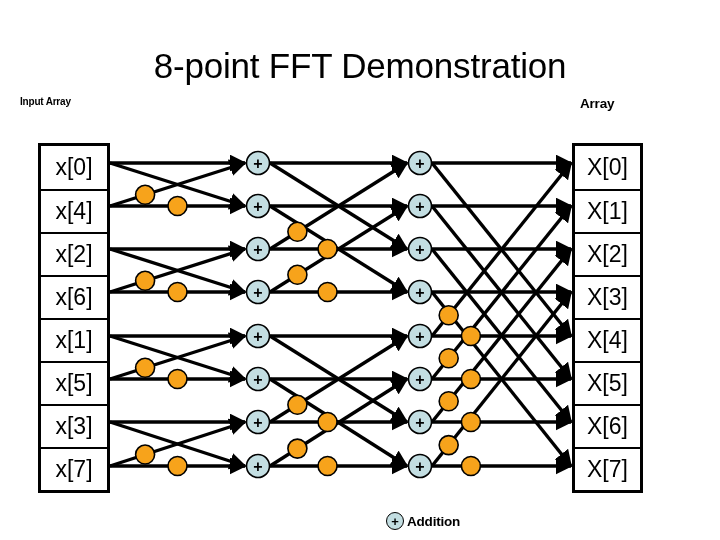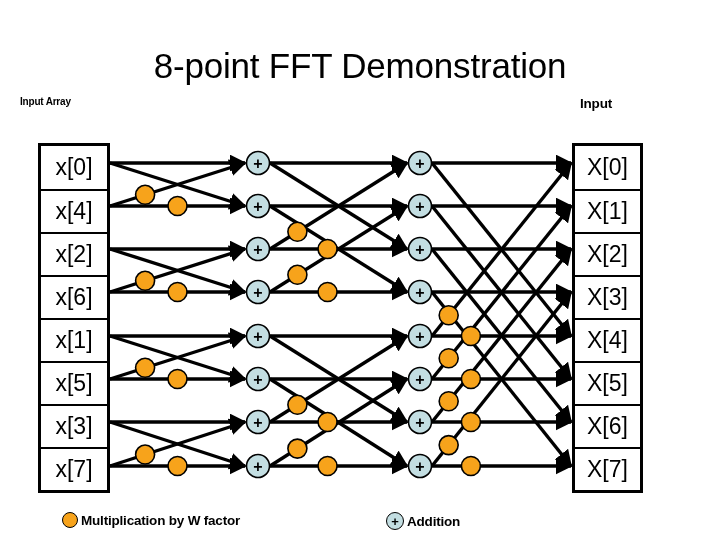--- a/index.html
+++ b/index.html
@@ -104,21 +104,21 @@
   }
 </style>
 </head>
 <body>
 
 <div id="stage">
 
   <div class="title">8-point FFT Demonstration</div>
 
   <div class="hdr-in">Input Array</div>
-  <div class="hdr-out">Input</div>
+  <div class="hdr-out">Array</div>
 
   <svg class="diagram" viewBox="0 0 720 540">
     <defs>
       <marker id="arrow" viewBox="0 0 10 10" refX="9" refY="5" markerWidth="5" markerHeight="5" orient="auto-start-reverse">
         <path d="M 0 0 L 10 5 L 0 10 z" fill="#000"></path>
       </marker>
     </defs>
     <g id="edges">
         <line x1="110" y1="163" x2="245" y2="163" stroke="#000" stroke-width="3.4" marker-end="url(#arrow)"></line>
         <line x1="110" y1="206" x2="245" y2="163" stroke="#000" stroke-width="3.4" marker-end="url(#arrow)"></line>
@@ -250,23 +250,19 @@
         <div class="box-text" style="height: 43px; display: flex; align-items: center; justify-content: center; box-sizing: border-box; border-top: 2.5px solid rgb(0, 0, 0);">X[2]</div>
         <div class="box-text" style="height: 43px; display: flex; align-items: center; justify-content: center; box-sizing: border-box; border-top: 2.5px solid rgb(0, 0, 0);">X[3]</div>
         <div class="box-text" style="height: 43px; display: flex; align-items: center; justify-content: center; box-sizing: border-box; border-top: 2.5px solid rgb(0, 0, 0);">X[4]</div>
         <div class="box-text" style="height: 43px; display: flex; align-items: center; justify-content: center; box-sizing: border-box; border-top: 2.5px solid rgb(0, 0, 0);">X[5]</div>
         <div class="box-text" style="height: 43px; display: flex; align-items: center; justify-content: center; box-sizing: border-box; border-top: 2.5px solid rgb(0, 0, 0);">X[6]</div>
         <div class="box-text" style="height: 43px; display: flex; align-items: center; justify-content: center; box-sizing: border-box; border-top: 2.5px solid rgb(0, 0, 0);">X[7]</div>
       </div>
     </div>
 
   <div class="legend">
-    <div class="legend-item legend-mult">
-      <span class="lg-dot"></span>
-      <span>Multiplication by W factor</span>
-    </div>
     <div class="legend-item legend-add">
       <span class="lg-plus">+</span>
       <span>Addition</span>
     </div>
   </div>
 
 </div>
 
 </body></html>

